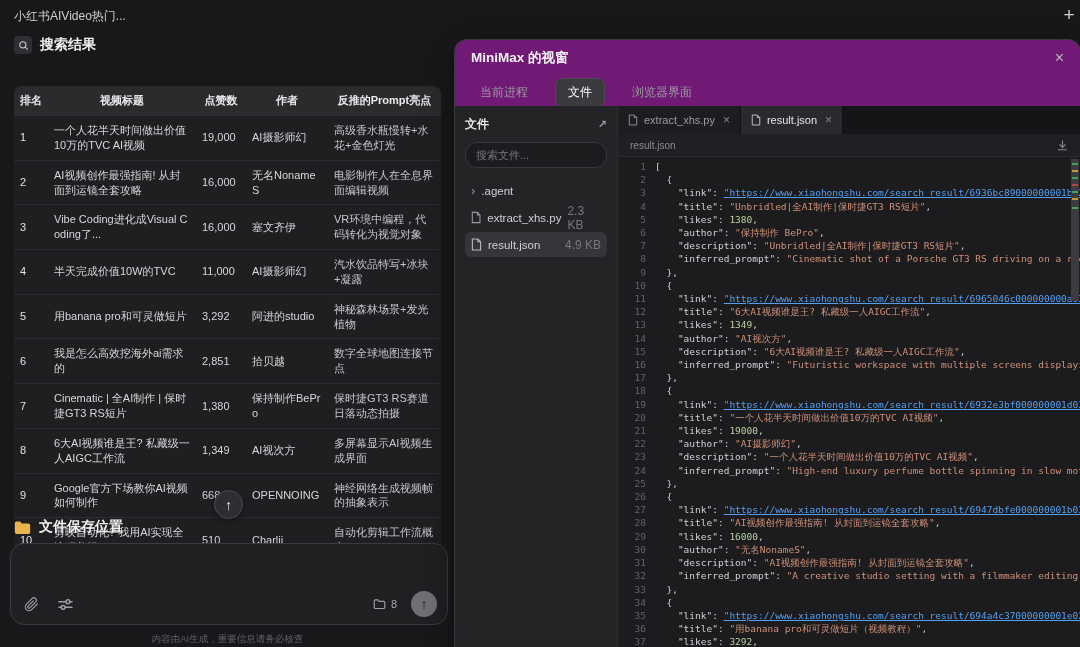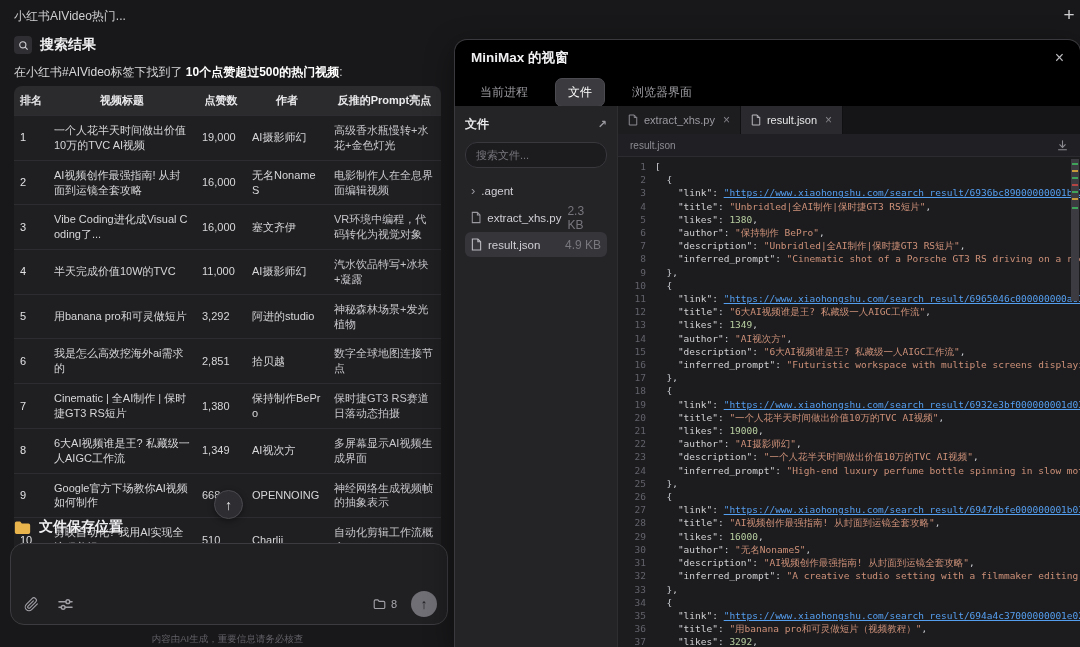--- a/index.html
+++ b/index.html
@@ -34,21 +34,21 @@
   .composer .bar{position:absolute;left:10px;right:10px;bottom:7px;height:26px;display:flex;align-items:center;gap:14px;}
   .iconbtn{width:20px;height:20px;display:flex;align-items:center;justify-content:center;cursor:pointer;}
   .count{margin-left:auto;display:flex;align-items:center;gap:5px;font-size:11px;color:#a7a7ad;}
   .send{width:26px;height:26px;border-radius:50%;background:#6f6f75;color:#1d1d20;display:flex;
     align-items:center;justify-content:center;font-size:14px;font-weight:bold;cursor:pointer;}
   .footer{position:absolute;left:0;top:633px;width:455px;text-align:center;font-size:9.5px;color:#606066;}
   .plus{position:absolute;left:1058px;top:4px;width:22px;height:22px;display:flex;align-items:center;
     justify-content:center;font-size:19px;color:#cfcfd2;cursor:pointer;}
 
   
-  .panel{position:absolute;left:455px;top:40px;width:625px;height:607px;background:#000000;
+  .panel{position:absolute;left:455px;top:40px;width:625px;height:607px;background:#701a75;
     border-radius:12px 12px 0 0;box-shadow:0 0 0 1px #3a3a3e,0 8px 30px rgba(0,0,0,.45);overflow:hidden;}
   .panel-header{height:36px;display:flex;align-items:center;padding:0 16px;}
   .panel-title{font-size:13.5px;font-weight:bold;color:#f0f0f2;}
   .panel-close{margin-left:auto;font-size:16px;color:#bcbcc0;cursor:pointer;line-height:1;}
   .panel-tabs{display:flex;gap:14px;padding:2px 12px 8px;}
   .ptab{font-size:12px;color:#9a9aa0;padding:5px 12px;border-radius:7px;cursor:pointer;border:1px solid transparent;}
   .ptab.active{background:#3a3a3f;border-color:#4b4b51;color:#fff;}
   .panel-body{position:absolute;left:0;right:0;top:66px;bottom:0;display:flex;background:#1c1c1f;}
 
   .explorer{width:163px;border-right:1px solid #2e2e31;background:#242427;padding:10px;box-sizing:border-box;}
@@ -101,23 +101,20 @@
   <div class="sec-head" style="left:14px;top:36px;">
     <span class="badge">
       <svg width="11" height="11" viewBox="0 0 16 16">
           <circle cx="7" cy="7" r="4.5" fill="none" stroke="#cfcfd3" stroke-width="1.6"></circle>
           <line x1="10.5" y1="10.5" x2="14" y2="14" stroke="#cfcfd3" stroke-width="1.6"></line>
         </svg>
     </span>
     <span>搜索结果</span>
   </div>
 
-  <div class="intro">
-    <span>在小红书#AIVideo标签下找到了 </span><b>10个点赞超过500的热门视频</b><span>:</span>
-  </div>
 
   <div class="tablewrap">
     <table class="results">
       <colgroup>
           <col style="width:34px">
           <col style="width:148px">
           <col style="width:50px">
           <col style="width:82px">
           <col>
         </colgroup>

